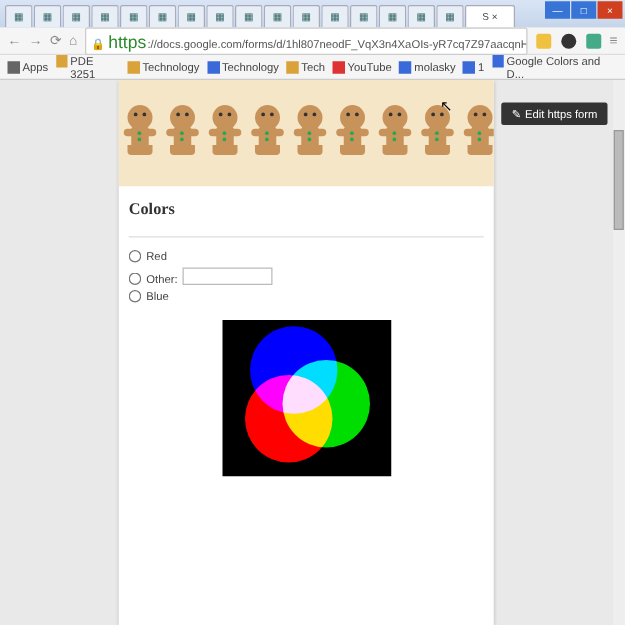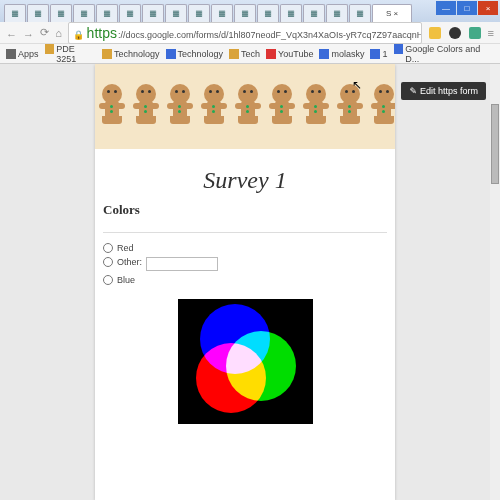--- a/index.html
+++ b/index.html
@@ -29,21 +29,21 @@
 .gbtn{position:absolute;width:3px;height:3px;background:#2a5;border-radius:50%;left:18px}
 .editbtn{position:absolute;top:18px;right:4px;background:#333;color:#fff;font-size:9px;padding:4px 8px;border-radius:2px;display:flex;align-items:center;gap:3px;cursor:pointer}
 .cursor{position:absolute;top:78px;left:352px;font-size:12px;pointer-events:none;color:#000;z-index:10}
 .formbody{padding:10px 8px}
 .title{font:italic 24px Georgia,serif;text-align:center;color:#333;margin:8px 0}
 .req{color:#c33;font-size:9px;margin-bottom:18px}
 .section{font:bold 13px Georgia,serif;color:#333;margin-bottom:14px}
 .hr{border-top:1px solid #ddd;margin-bottom:10px}
 .question{font-size:10px;font-weight:bold;color:#333;margin-bottom:6px}
 .ast{color:#c33}
-.opt{font-size:9px;color:#444;display:flex;align-items:flex-start;gap:4px;margin-bottom:4px}
+.opt{font-size:9px;color:#444;display:flex;align-items:flex-end;gap:4px;margin-bottom:4px}
 .radio{width:10px;height:10px}
 .othertxt{width:72px;height:14px;border:1px solid #bbb;font-size:9px}
 .img{width:135px;height:125px;background:#000;margin:14px auto 0;position:relative}
 .circ{position:absolute;width:70px;height:70px;border-radius:50%;mix-blend-mode:screen}
 .cb{background:#00f;left:22px;top:5px}
 .cg{background:#0d0;left:48px;top:32px}
 .cr{background:#f00;left:18px;top:44px}
 .winctrl{position:absolute;top:1px;right:2px;display:flex;gap:1px;z-index:20}
 .wc{width:20px;height:14px;font-size:8px;display:flex;align-items:center;justify-content:center;color:#fff;cursor:pointer}
 .wmin{background:#3874d6}.wmax{background:#3874d6}.wclose{background:#d04020}
@@ -208,21 +208,20 @@
       <div class="ginger">
           <div class="garm"></div>
           <div class="gbody"></div>
           <div class="gleg"></div>
           <div class="gb"></div>
           <div class="gbtn" style="top:26px"></div>
           <div class="gbtn" style="top:31px"></div>
         </div>
     </div>
     <div class="formbody">
-      <div class="title">Survey 1</div>
       <div class="section">Colors</div>
       <div class="hr"></div>
       <label class="opt">
           <input type="radio" class="radio" name="c" style="">
           <span>Red</span>
         </label>
       <label class="opt">
           <input type="radio" class="radio" name="c" style="">
           <span>Other:</span>
           <input type="text" class="othertxt" style="">

